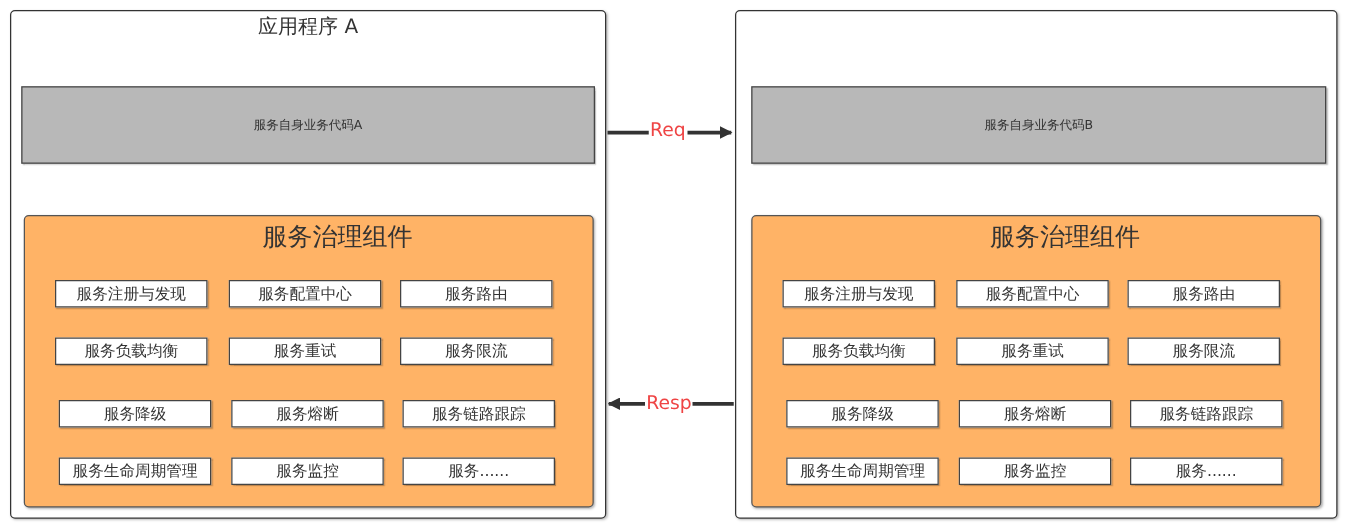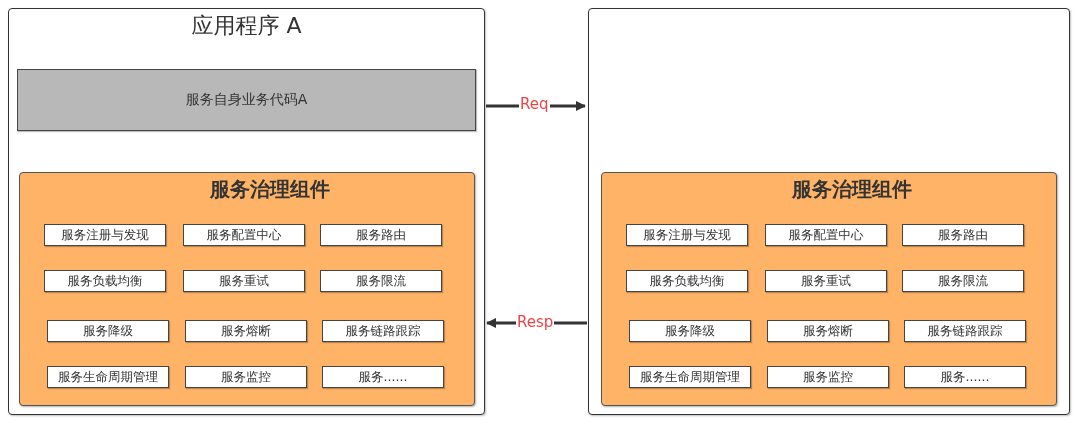--- a/index.html
+++ b/index.html
@@ -4,32 +4,32 @@
   <style>
     html, body { margin: 0; padding: 0; background: #ffffff; }
     body { width: 1080px; height: 425px; position: relative; overflow: hidden;
            font-family: "DejaVu Sans", "Liberation Sans", sans-serif; color: #333; }
     .app { position: absolute; top: 8px; width: 477px; height: 407px;
            border: 1.5px solid #333; border-radius: 4px; background: #fff; box-sizing: border-box;
            box-shadow: 1px 1px 2px rgba(0,0,0,0.25); }
     #app-a { left: 8px; }
     #app-b { left: 588px; width: 482px; }
     .app-title { position: absolute; top: 2px; left: 0; right: 0; text-align: center;
-                 font-size: 22px; color: #333; }
+                 font-size: 16px; color: #333; }
     .biz { position: absolute; top: 60px; left: 8px; right: 8px; height: 62px;
            background: #b8b8b8; border: 1.5px solid #444; box-sizing: border-box;
-           display: flex; align-items: center; justify-content: center; font-size: 14px; color: #333;
+           display: flex; align-items: center; justify-content: center; font-size: 10px; color: #333;
            box-shadow: 1px 1px 1px rgba(0,0,0,0.25); }
     #app-b .biz { left: 12px; right: 8px; }
     .gov { position: absolute; top: 163px; left: 10px; right: 9px; height: 234px;
            background: #ffb366; border: 1.5px solid #555; border-radius: 4px; box-sizing: border-box;
            box-shadow: 1px 1px 2px rgba(0,0,0,0.3); }
     #app-b .gov { left: 12px; right: 12px; }
     .gov-title { position: absolute; top: 3px; left: 0; right: 0; text-align: center;
-                 font-size: 20px; font-weight: bold; color: #333; margin-left: 46px; }
+                 font-size: 20px; font-weight: normal; color: #333; margin-left: 46px; }
     .grid { position: absolute; top: 51px; left: 24px; right: 28px; }
     .cell { position: absolute; width: 122px; height: 22px; background: #fff;
             border: 1.5px solid #444; box-sizing: border-box; display: flex; align-items: center;
             justify-content: center; font-size: 12.5px; color: #333;
             box-shadow: 1px 1px 1px rgba(0,0,0,0.25); }
     .arrow-svg { position: absolute; left: 0; top: 0; width: 1080px; height: 425px; pointer-events: none; }
     .arrow-label { position: absolute; font-size: 15px; color: #ef4444; background: #fff; padding: 0 1px; }
     #req-label { left: 519px; top: 95px; }
     #resp-label { left: 516px; top: 313px; }
   </style>
@@ -54,20 +54,23 @@
         <div class="cell" style="left: 141px; top: 96px;">服务熔断</div>
         <div class="cell" style="left: 278px; top: 96px;">服务链路跟踪</div>
         <div class="cell" style="left: 3px; top: 142px;">服务生命周期管理</div>
         <div class="cell" style="left: 141px; top: 142px;">服务监控</div>
         <div class="cell" style="left: 278px; top: 142px;">服务......</div>
       </div>
   </div>
 </div>
 
 <div class="app" id="app-b">
+  <div class="biz">
+    <span>服务自身业务代码B</span>
+  </div>
   <div class="gov">
     <div class="gov-title">服务治理组件</div>
     <div class="grid">
         <div class="cell" style="left: 0px; top: 0px;">服务注册与发现</div>
         <div class="cell" style="left: 139px; top: 0px;">服务配置中心</div>
         <div class="cell" style="left: 276px; top: 0px;">服务路由</div>
         <div class="cell" style="left: 0px; top: 46px;">服务负载均衡</div>
         <div class="cell" style="left: 139px; top: 46px;">服务重试</div>
         <div class="cell" style="left: 276px; top: 46px;">服务限流</div>
         <div class="cell" style="left: 3px; top: 96px;">服务降级</div>

